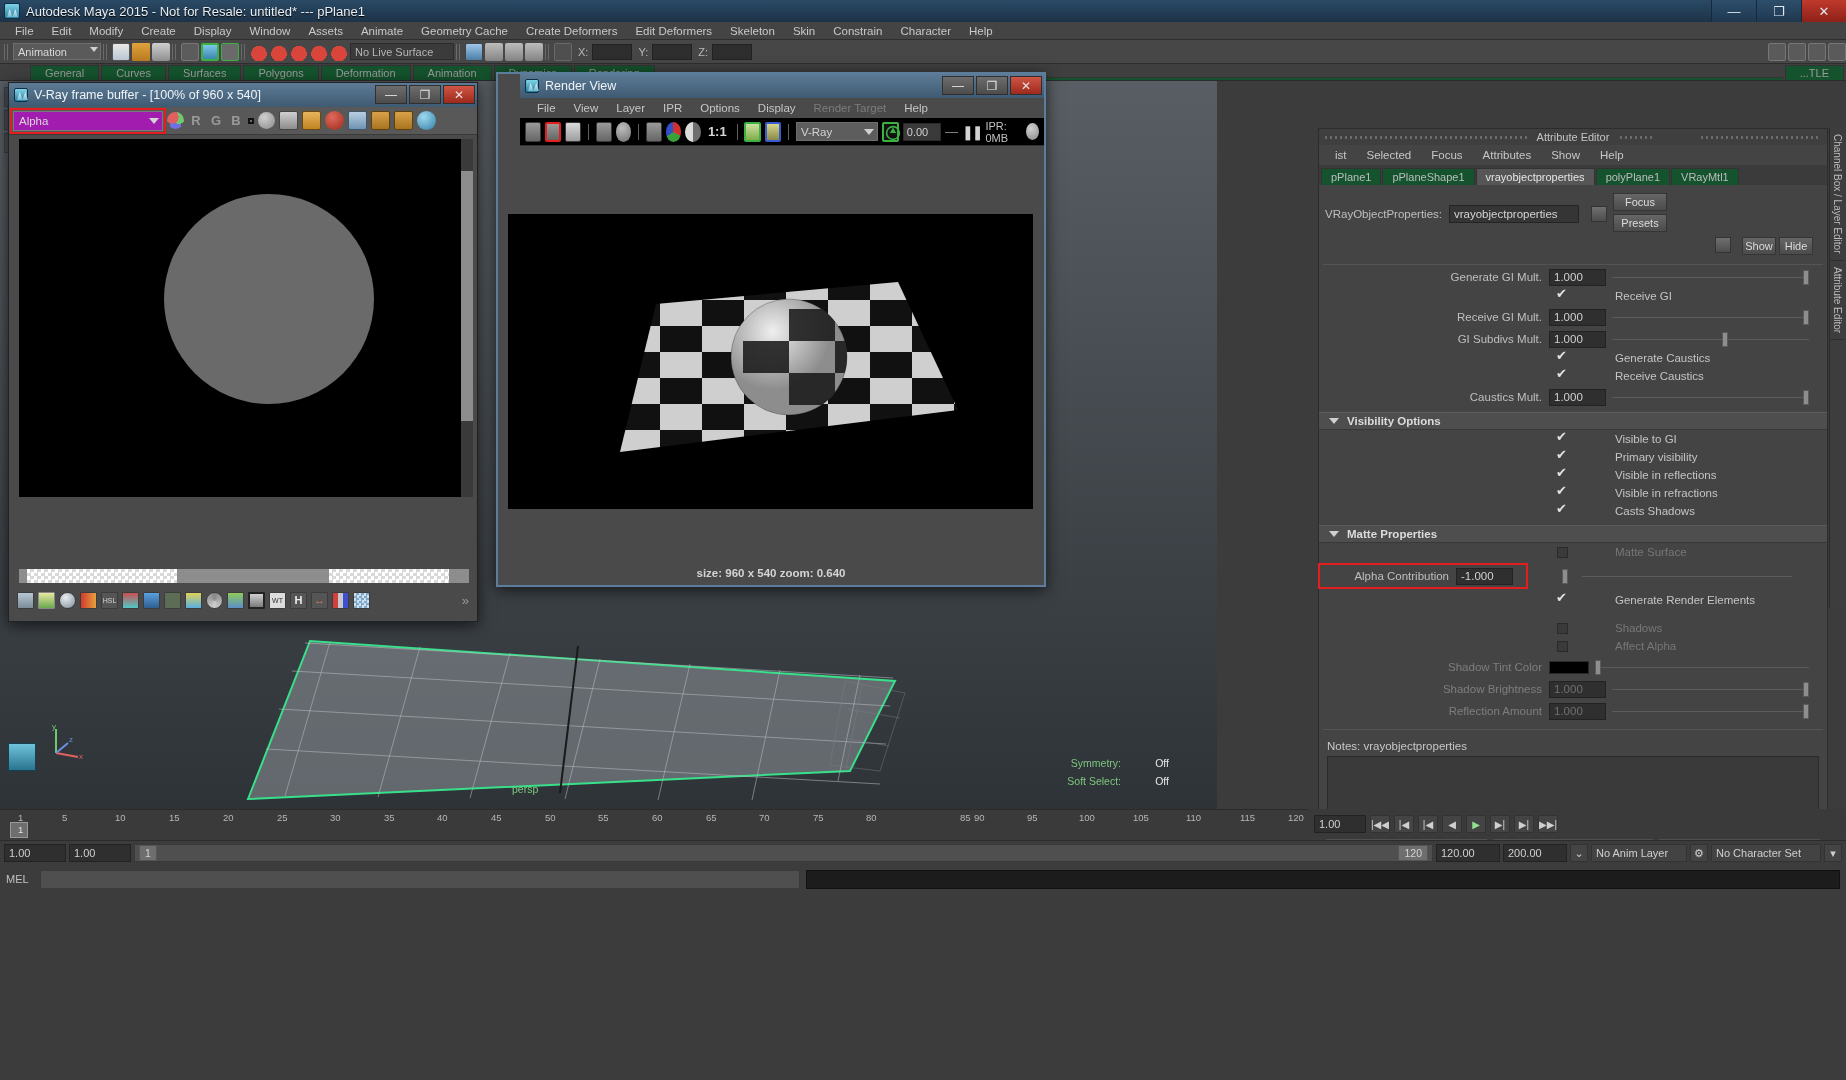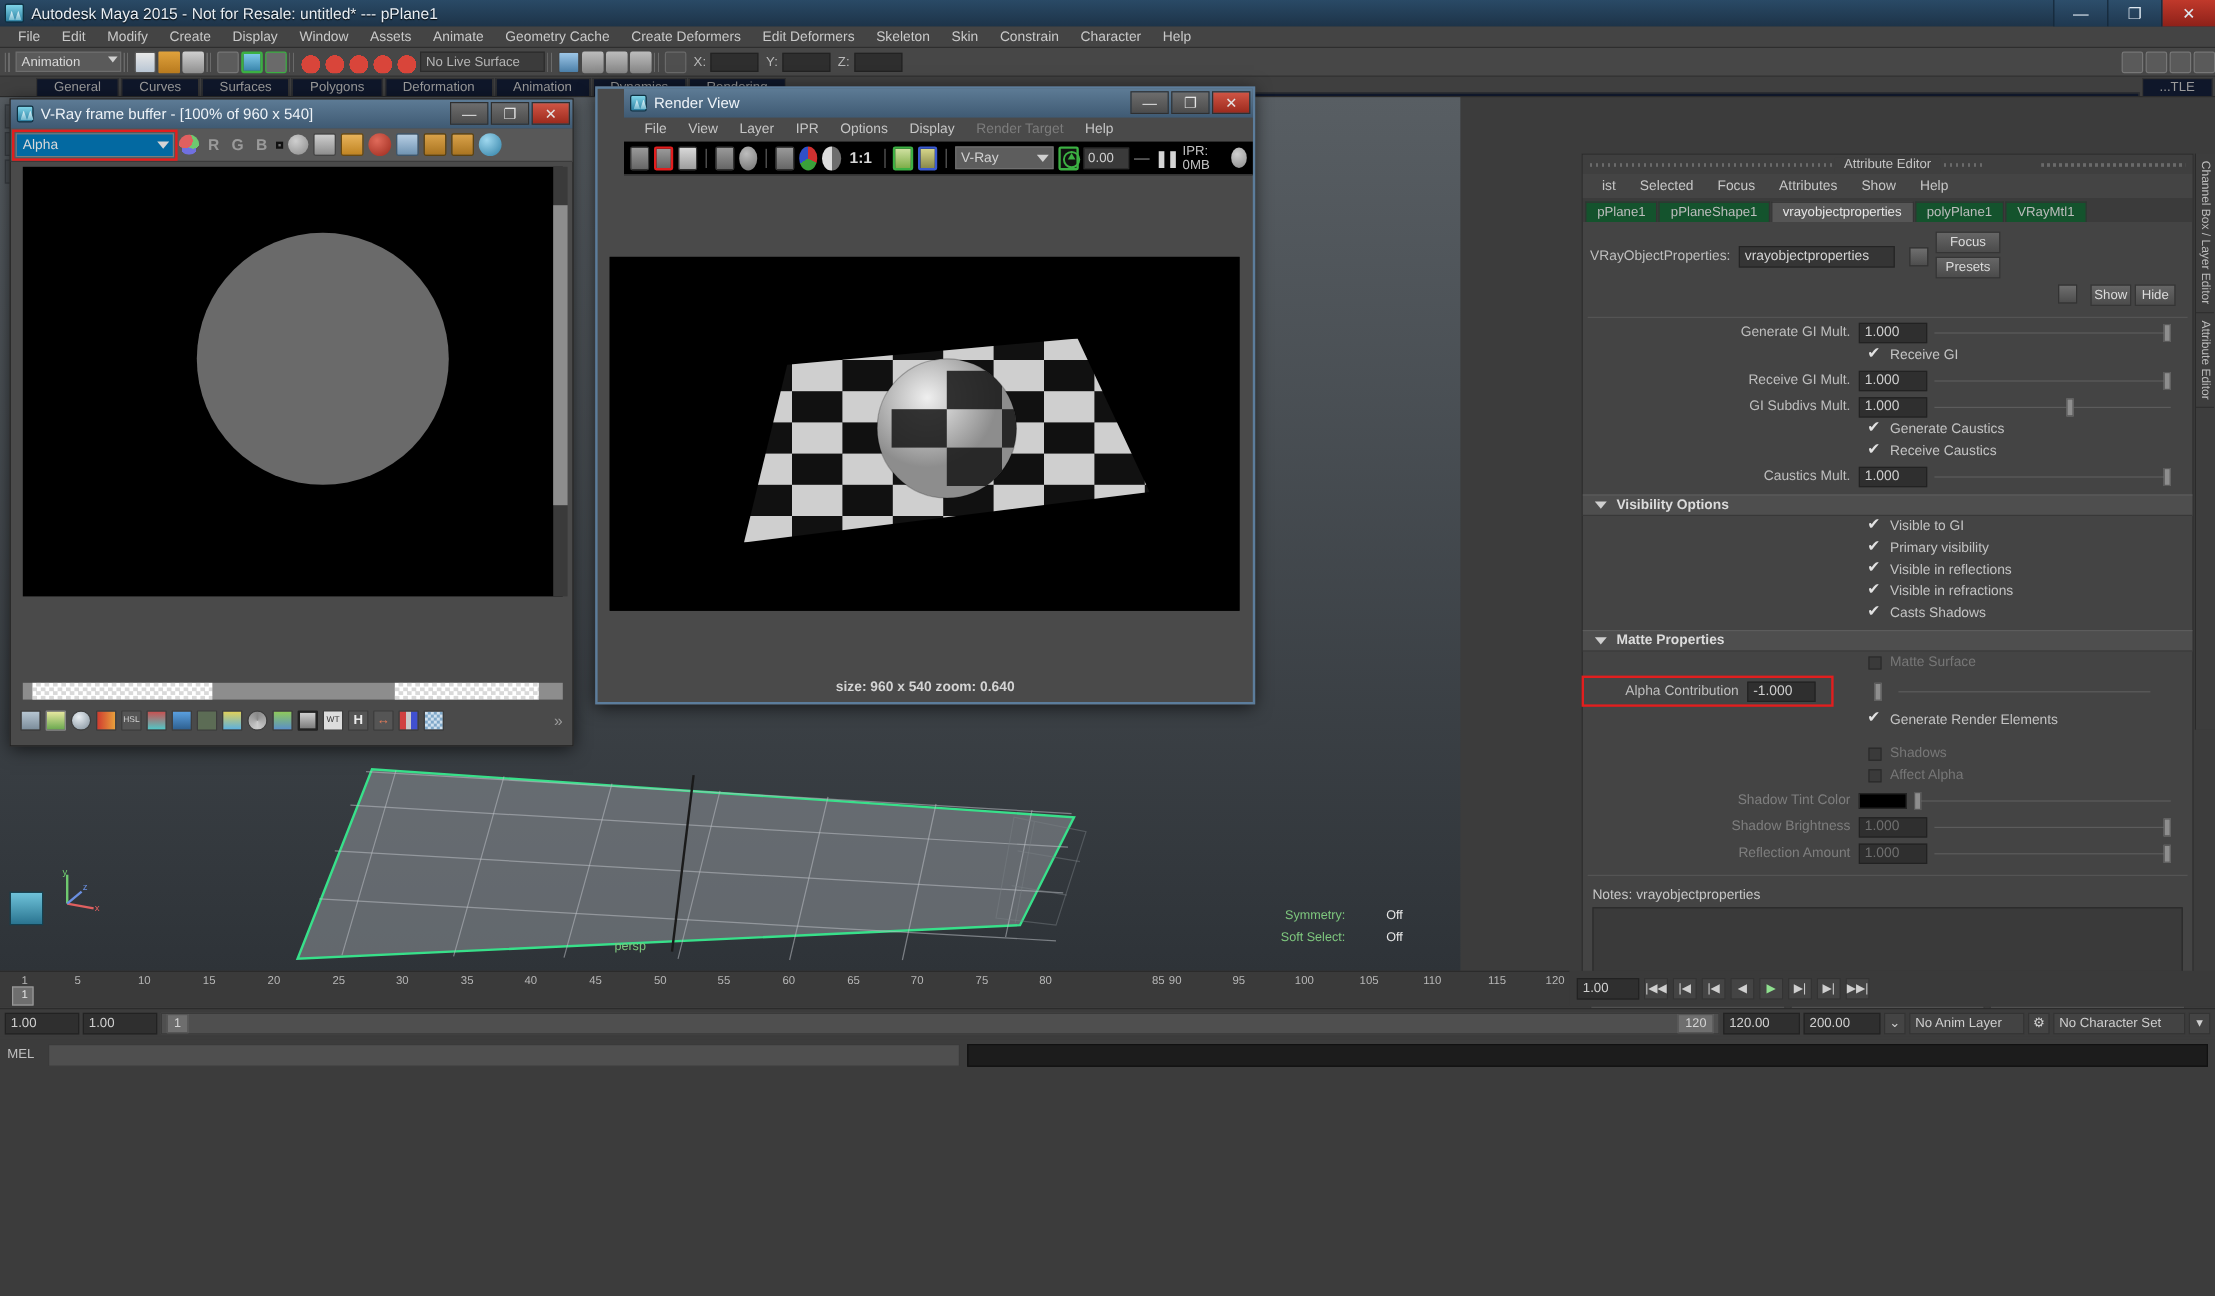--- a/index.html
+++ b/index.html
@@ -36,21 +36,21 @@
   .dbl { width:7px; height:16px; background:
       linear-gradient(90deg,#6a6a6a 0 1px,transparent 1px 3px,#6a6a6a 3px 4px,transparent 4px); }
   .livefield { width:104px; height:17px; background:#3b3b3b; border:1px solid #2b2b2b;
     color:#b5b5b5; font-size:11px; line-height:16px; padding-left:4px; }
   .xyzlab { font-size:11px; color:#b9b9b9; margin:0 2px 0 4px;}
   .xyzbox { width:40px; height:16px; background:#2e2e2e; border:1px solid #222; }
 
   
   #shelftabs { height:17px; background:#3f3f3f; display:flex; align-items:flex-end;
     padding-left:30px; border-bottom:1px solid #2b2b2b;}
-  #shelftabs span { padding:1px 14px; font-size:11px; color:#9a9a9a; background:#0f172a;
+  #shelftabs span { padding:1px 14px; font-size:11px; color:#9a9a9a; background:#14532d;
     border:1px solid #333; border-bottom:none; margin-right:2px;}
 
   
   #viewport { position:absolute; left:0; top:81px; width:1217px; height:728px;
     background:linear-gradient(#4e5459,#30353a); overflow:hidden; }
   #grid { position:absolute; left:0; top:0; width:100%; height:100%; }
 
   
   .floatwin { position:absolute; background:#4a4a4a; border:1px solid #222;
     box-shadow:0 3px 14px rgba(0,0,0,.65); }
@@ -60,21 +60,21 @@
   .ftitle .lbl { margin-left:6px; }
   .fbtns { position:absolute; right:2px; top:2px; display:flex; gap:2px;}
   .fbtns div { width:32px; height:19px; display:flex; align-items:center; justify-content:center;
      background:linear-gradient(#6d6d6d,#4c4c4c); border:1px solid #2f2f2f; font-size:12px; color:#e4e4e4;}
   .fbtns div.close { background:linear-gradient(#d05545,#9c2a1d); }
 
   
   #vfb { left:8px; top:82px; width:470px; height:540px; }
   #vfb-toolbar { height:28px; background:#585858; display:flex; align-items:center;
      padding:0 4px; gap:4px; border-bottom:1px solid #3a3a3a;}
-  #vfb-channel { width:132px; height:20px; background:#0369a1; border:1px solid #7b7b7b;
+  #vfb-channel { width:150px; height:20px; background:#a21caf; border:1px solid #7b7b7b;
      color:#d9d9d9; font-size:11.5px; display:flex; align-items:center; padding-left:5px; position:relative;}
   #vfb-channel .arr{ position:absolute; right:3px; top:6px; border-left:5px solid transparent;
      border-right:5px solid transparent; border-top:6px solid #d4d4d4;}
   .redbox { outline:2px solid #e21e1e; outline-offset:1px; }
   .vfbicon { width:19px; height:19px; border-radius:2px; position:relative; }
   .rgbdot { width:17px; height:17px; border-radius:50%;
       background:radial-gradient(circle at 30% 30%,#e06060 38%,transparent 39%),
                  radial-gradient(circle at 70% 32%,#6fc96f 38%,transparent 39%),
                  radial-gradient(circle at 50% 74%,#7070e0 38%,transparent 39%), #585858; }
   .chletter { width:16px; text-align:center; color:#9a9a9a; font-size:13px; font-weight:bold; }
@@ -135,21 +135,21 @@
   #ae-tabs span.active{ background:#565656; color:#e6e6e6; }
   .ae-row { display:flex; align-items:center; height:20px; margin-top:2px; }
   .ae-lbl { width:230px; text-align:right; font-size:11.5px; color:#bfbfbf; padding-right:7px;}
   .ae-lbl.dim { color:#7e7e7e; }
   .ae-field { width:57px; height:17px; background:#2f2f2f; border:1px solid #222;
      color:#d0d0d0; font-size:11.5px; line-height:15px; padding-left:4px;}
   .ae-field.dim { color:#6f6f6f; }
   .ae-slider { flex:1; height:17px; position:relative; margin-left:6px; margin-right:18px;}
   .ae-slider .trk{ position:absolute; left:0; right:0; top:8px; height:1px; background:#5c5c5c;}
   .ae-slider .hnd{ position:absolute; top:1px; width:6px; height:15px; background:#8e8e8e; border:1px solid #5a5a5a;}
-  .ae-check { display:flex; align-items:center; height:18px; margin-left:238px;}
+  .ae-check { display:flex; align-items:center; height:18px; margin-left:238px;gap:40px;}
   .chk { width:11px; height:11px; margin-right:7px; position:relative; }
   .chk.on:after{ content:"✔"; position:absolute; left:-1px; top:-5px; font-size:13px; color:#e2e2e2;}
   .chk.off{ background:#3a3a3a; border:1px solid #2a2a2a;}
   .ae-check span{ font-size:11.5px; color:#c4c4c4;}
   .ae-check.dim span{ color:#777; }
   .ae-section { height:18px; background:#4e4e4e; display:flex; align-items:center;
      margin-top:5px; border-top:1px solid #5c5c5c; border-bottom:1px solid #383838;}
   .ae-section .tri{ margin:0 8px 0 10px; border-left:5px solid transparent;
      border-right:5px solid transparent; border-top:6px solid #cfcfcf;}
   .ae-section span{ font-size:11.5px; font-weight:bold; color:#dcdcdc;}

